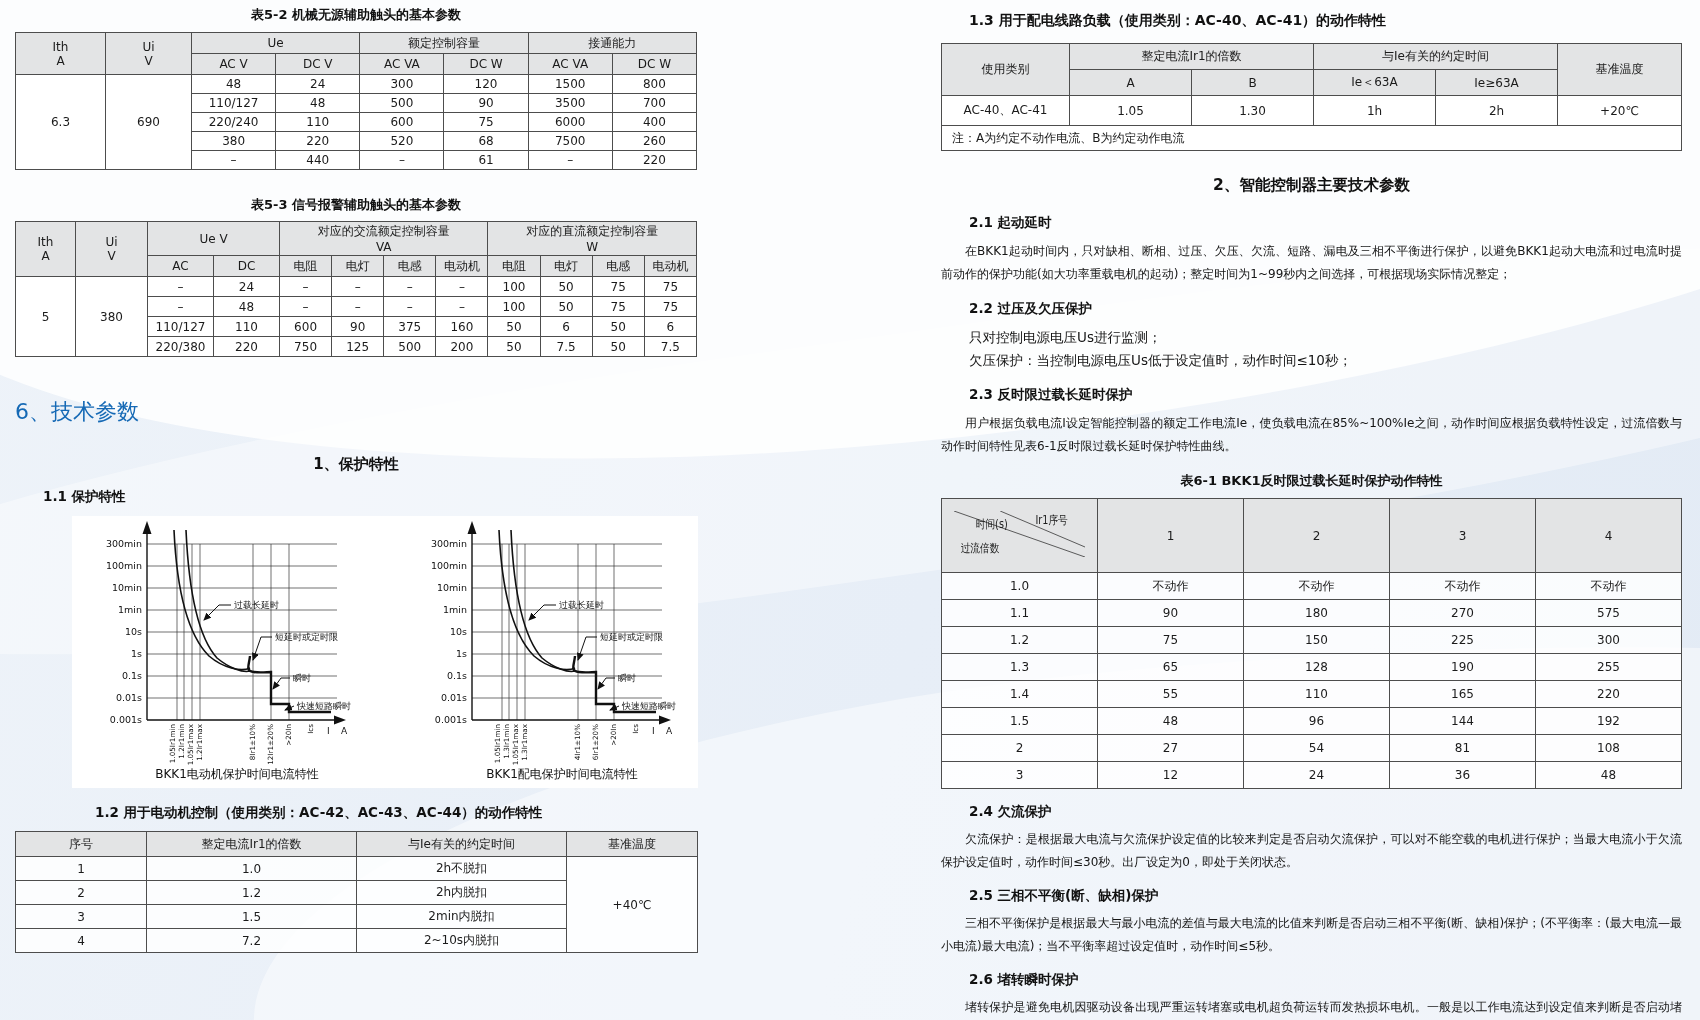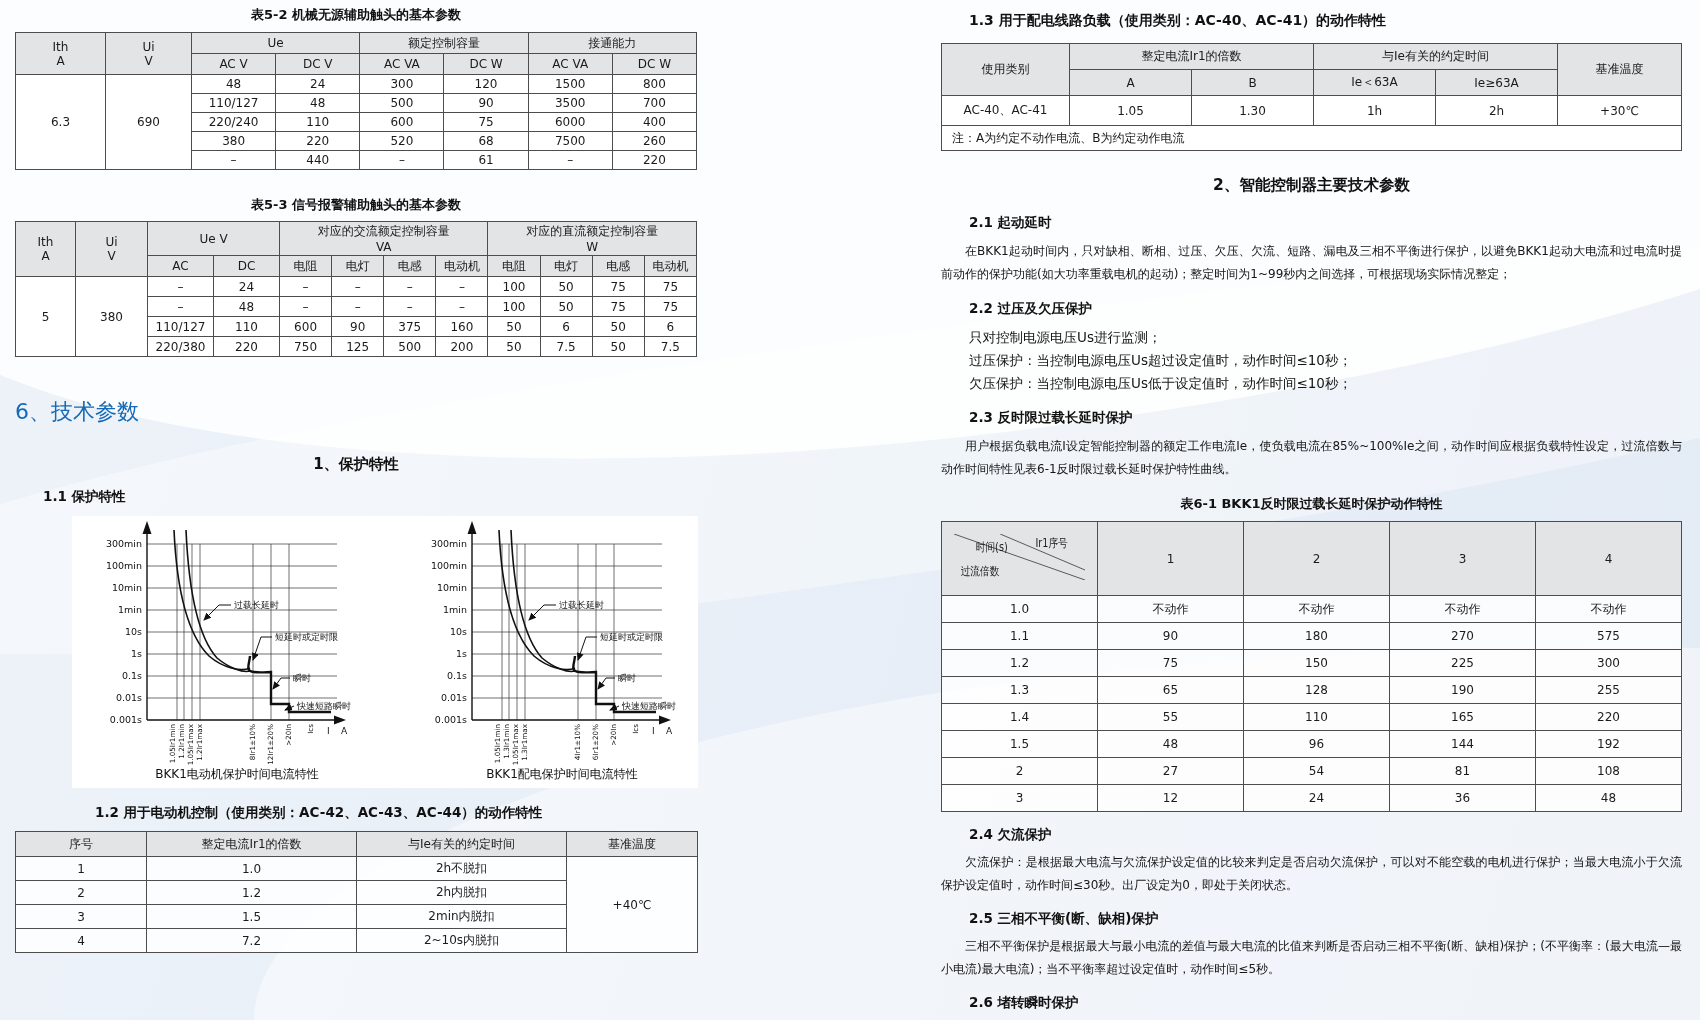--- a/index.html
+++ b/index.html
@@ -435,36 +435,35 @@
         <th class="hd">B</th>
         <th class="hd">Ie＜63A</th>
         <th class="hd">Ie≥63A</th>
       </tr>
       <tr style="height:30px;">
         <td>AC-40、AC-41</td>
             <td>1.05</td>
             <td>1.30</td>
             <td>1h</td>
             <td>2h</td>
-            <td>+30℃</td>
+            <td>+20℃</td>
       </tr>
       <tr style="height:25px;">
         <td class="notecell" colspan="6">注：A为约定不动作电流、B为约定动作电流</td>
       </tr>
     </tbody>
       </table>
 
     <h2 class="h-black" style="margin-top:24px;font-size:15.5px;">2、智能控制器主要技术参数</h2>
 
     <h4 class="h-sub" style="margin:18px 0 0 28px;">2.1 起动延时</h4>
     <p class="para" style="margin-top:8px;">在BKK1起动时间内，只对缺相、断相、过压、欠压、欠流、短路、漏电及三相不平衡进行保护，以避免BKK1起动大电流和过电流时提前动作的保护功能(如大功率重载电机的起动)；整定时间为1~99秒内之间选择，可根据现场实际情况整定；</p>
 
     <h4 class="h-sub" style="margin:14px 0 0 28px;">2.2 过压及欠压保护</h4>
     <p class="line" style="margin-top:8px;">只对控制电源电压Us进行监测；</p>
-    <p class="line">过压保护：当控制电源电压Us超过设定值时，动作时间≤10秒；</p>
     <p class="line">欠压保护：当控制电源电压Us低于设定值时，动作时间≤10秒；</p>
 
     <h4 class="h-sub" style="margin:14px 0 0 28px;">2.3 反时限过载长延时保护</h4>
     <p class="para" style="margin-top:8px;">用户根据负载电流I设定智能控制器的额定工作电流Ie，使负载电流在85%~100%Ie之间，动作时间应根据负载特性设定，过流倍数与动作时间特性见表6-1反时限过载长延时保护特性曲线。</p>
 
     <div class="tbl-title" style="margin-top:14px;">表6-1 BKK1反时限过载长延时保护动作特性</div>
 
     <table class="t" style="margin-top:8px;">
       <colgroup>
           <col style="width:156px">

